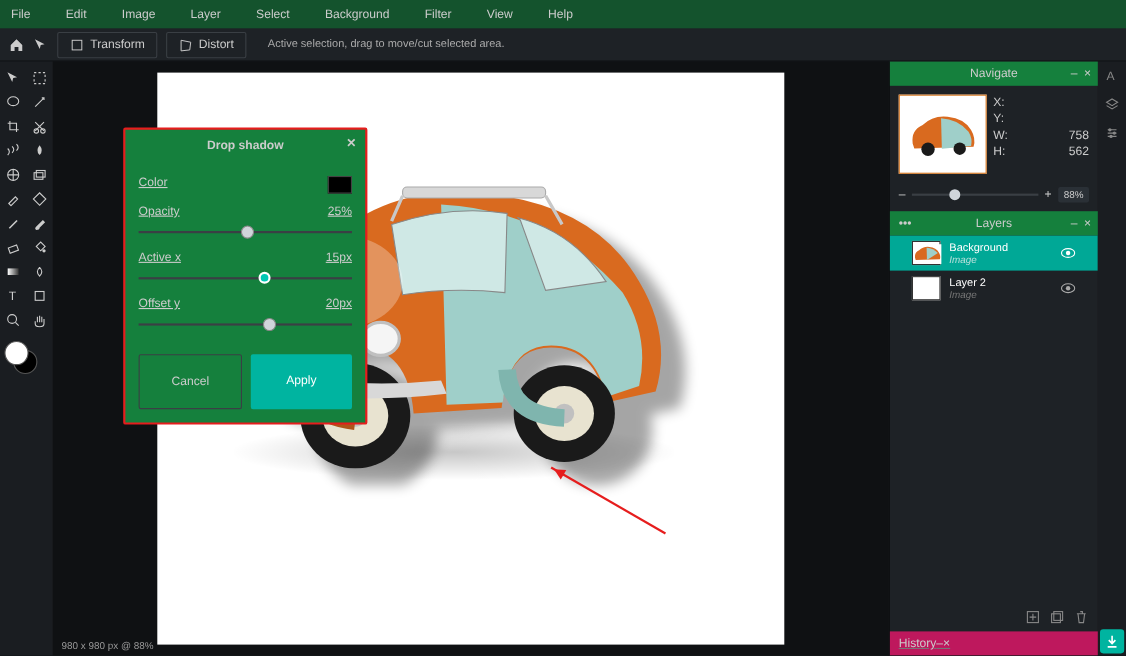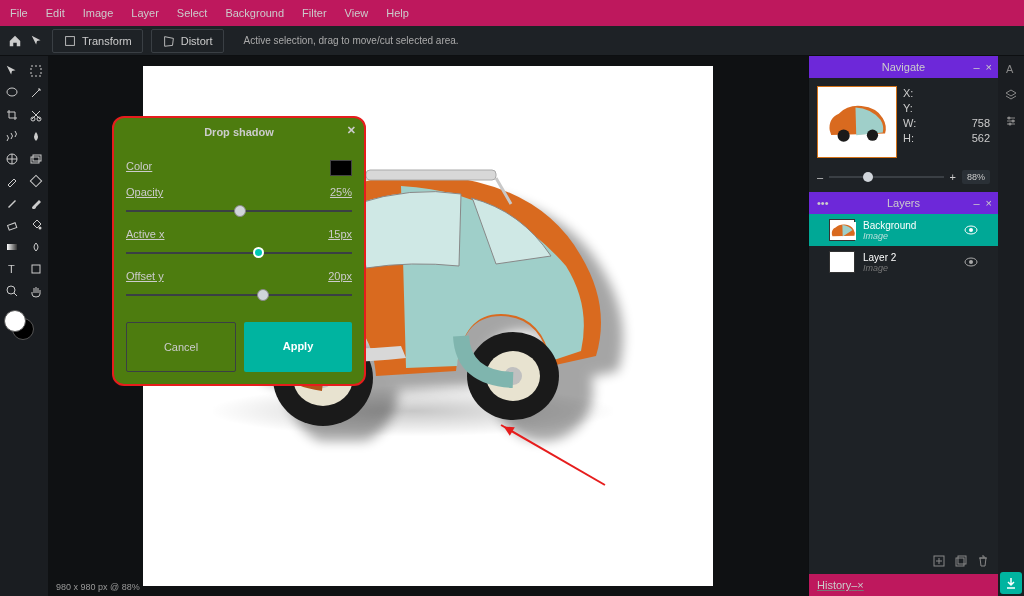--- a/index.html
+++ b/index.html
@@ -1,54 +1,54 @@
 <!DOCTYPE html>
 <html><head>
 <meta charset="utf-8">
 <style>
 *{margin:0;padding:0;box-sizing:border-box;font-family:Arial,sans-serif;font-size:11px;color:#ccc;}
 body{background:#1a1d21;width:1024px;height:596px;overflow:hidden;position:relative;}
-.menubar{height:26px;background:#be185d;display:flex;align-items:center;padding:0 10px;gap:18px;text-align:right;}
+.menubar{height:26px;background:#14532d;display:flex;align-items:center;padding:0 10px;gap:32px;text-align:right;}
 .menubar span{cursor:pointer;}
 .toolbar2{height:30px;background:#1e2226;display:flex;align-items:center;padding:0 8px;gap:8px;border-bottom:1px solid #0d0f11;}
 .toolbar2 .btn{border:1px solid #3a3f44;padding:4px 10px;border-radius:2px;display:flex;align-items:center;gap:5px;font-size:10px;}
 .toolbar2 .hint{margin-left:12px;color:#aaa;font-size:10px;}
 .ic{width:14px;height:14px;display:inline-block;position:relative;}
 .main{display:flex;height:540px;}
 .left-tools{width:48px;background:#1a1d21;padding-top:4px;}
 .tool-grid{display:grid;grid-template-columns:24px 24px;}
 .tool{height:22px;display:flex;align-items:center;justify-content:center;cursor:pointer;}
 .color-swatch{margin:8px 4px;position:relative;width:32px;height:32px;}
 .color-swatch .c1{position:absolute;width:22px;height:22px;border-radius:50%;background:#fff;border:1px solid #555;}
 .color-swatch .c2{position:absolute;width:22px;height:22px;border-radius:50%;background:#000;border:1px solid #555;left:8px;top:8px;}
 .canvas-area{flex:1;background:#0f1113;position:relative;display:flex;align-items:center;justify-content:center;}
 .canvas{width:570px;height:520px;background:#fff;position:relative;overflow:hidden;}
 .car-shadow{position:absolute;left:80px;top:85px;width:420px;height:290px;filter:blur(6px);opacity:.35;}
 .car{position:absolute;left:58px;top:70px;width:420px;height:290px;}
 .ground{position:absolute;width:400px;height:50px;background:radial-gradient(ellipse,rgba(0,0,0,.22),transparent 72%);bottom:150px;left:70px;}
 .arrow{position:absolute;right:100px;bottom:130px;width:120px;height:2px;background:#e61d1d;transform:rotate(30deg);}
 .arrow:before{content:"";position:absolute;left:-2px;top:-4px;border:5px solid transparent;border-right:10px solid #e61d1d;}
 .status{position:absolute;left:8px;bottom:4px;color:#999;font-size:9px;}
-.dialog{position:absolute;left:64px;top:60px;width:254px;background:#4d7c0f;border:2px solid #e61d1d;z-index:10;border-radius:12px;}
+.dialog{position:absolute;left:64px;top:60px;width:222px;background:#15803d;border:2px solid #e61d1d;z-index:10;border-radius:2px;}
 .dialog-hdr{padding:8px 10px;display:flex;justify-content:center;position:relative;font-weight:bold;}
 .dialog-hdr .close{position:absolute;right:8px;top:6px;cursor:pointer;}
 .dialog-body{padding:4px 12px 8px;}
 .drow{margin:10px 0 2px;text-decoration:underline;}
 .drow .lbl-row{display:flex;justify-content:space-between;margin-bottom:6px;}
 .slider{height:14px;position:relative;}
 .slider .track{position:absolute;top:6px;left:0;right:0;height:2px;background:#3a3f44;}
 .slider .thumb{position:absolute;width:12px;height:12px;border-radius:50%;background:#d0d5da;top:1px;border:1px solid #888;}
 .slider .thumb.teal{background:#00c8b4;border:2px solid #fff;width:11px;height:11px;}
 .cswatch{width:22px;height:16px;background:#000;border:1px solid #444;}
 .dialog-ftr{display:flex;gap:8px;padding:10px 12px 12px;}
 .dbtn{flex:1;text-align:center;padding:18px 0;border-radius:2px;font-size:11px;cursor:pointer;}
 .dbtn.cancel{border:1px solid #3a3f44;}
-.dbtn.apply{background:#00b4a0;color:#fff;font-weight:bold;}
+.dbtn.apply{background:#00b4a0;color:#fff;font-weight:normal;}
 .right{width:190px;background:#1e2226;border-left:1px solid #0d0f11;display:flex;flex-direction:column;}
-.panel-hdr{height:22px;background:#6d28d9;display:flex;align-items:center;justify-content:center;font-size:10px;position:relative;}
+.panel-hdr{height:22px;background:#15803d;display:flex;align-items:center;justify-content:center;font-size:10px;position:relative;}
 .panel-hdr .pctrl{position:absolute;right:6px;display:flex;gap:6px;font-size:10px;}
 .nav-body{padding:8px;display:flex;gap:6px;}
 .thumb-box{width:80px;height:72px;background:#fff;border:1px solid #d47218;display:flex;align-items:center;justify-content:center;}
 .nav-info{flex:1;font-size:10px;line-height:15px;}
 .nav-info div{display:flex;justify-content:space-between;}
 .zoom-row{display:flex;align-items:center;padding:4px 8px 8px;gap:6px;}
 .zoom-row .ztrack{flex:1;height:2px;background:#3a3f44;position:relative;}
 .zoom-row .zthumb{position:absolute;width:10px;height:10px;border-radius:50%;background:#d0d5da;top:-4px;left:30%;}
 .zbox{background:#2a3036;padding:2px 5px;font-size:9px;border-radius:2px;}
 .layer-item{display:flex;align-items:center;padding:5px 20px;gap:8px;}

